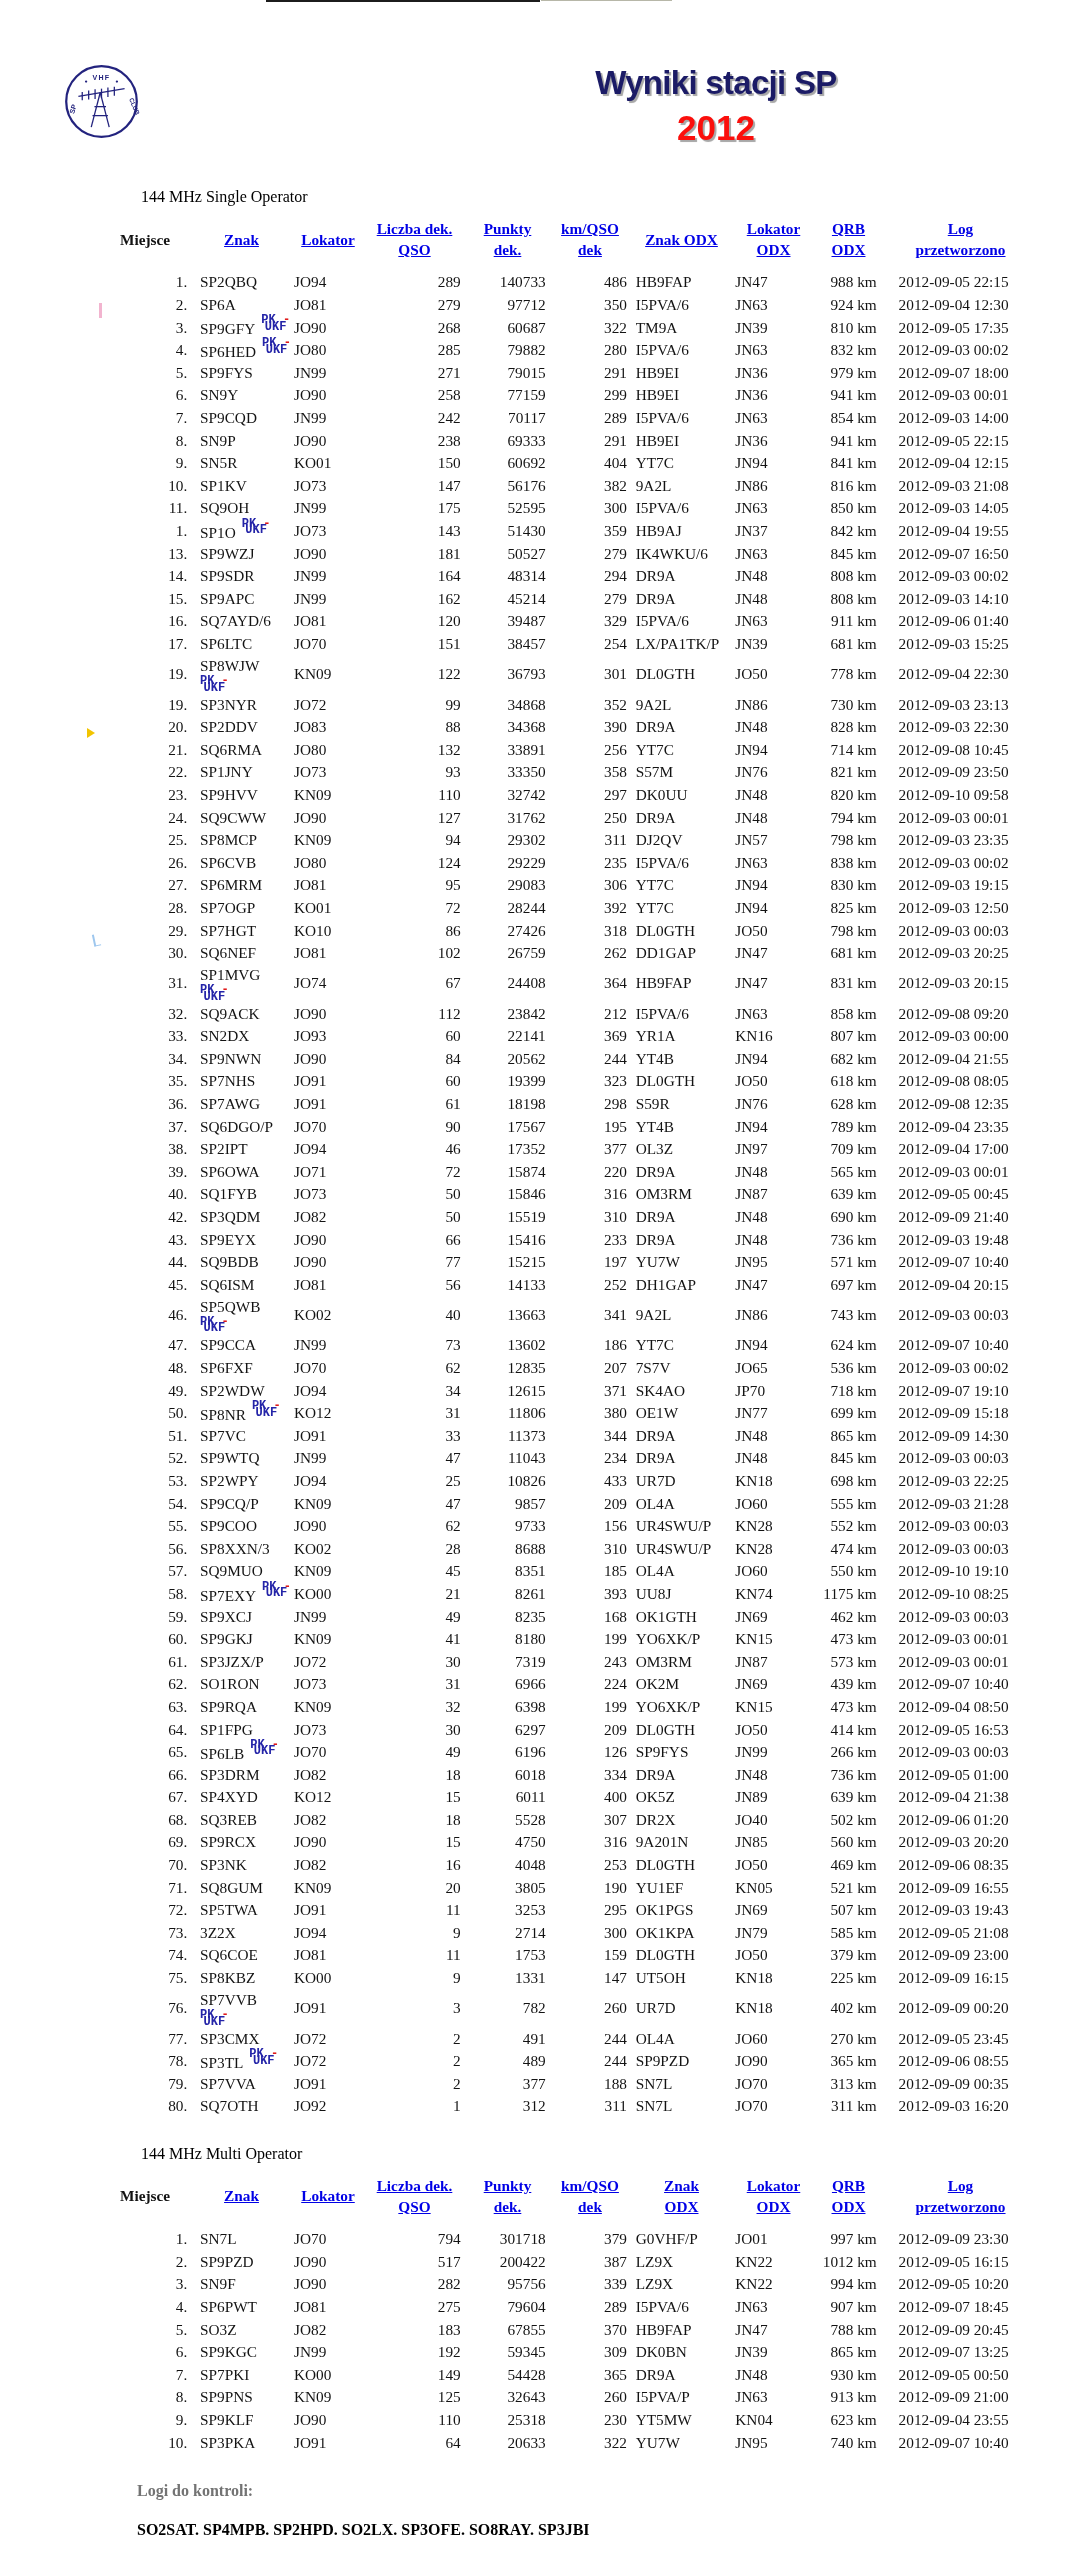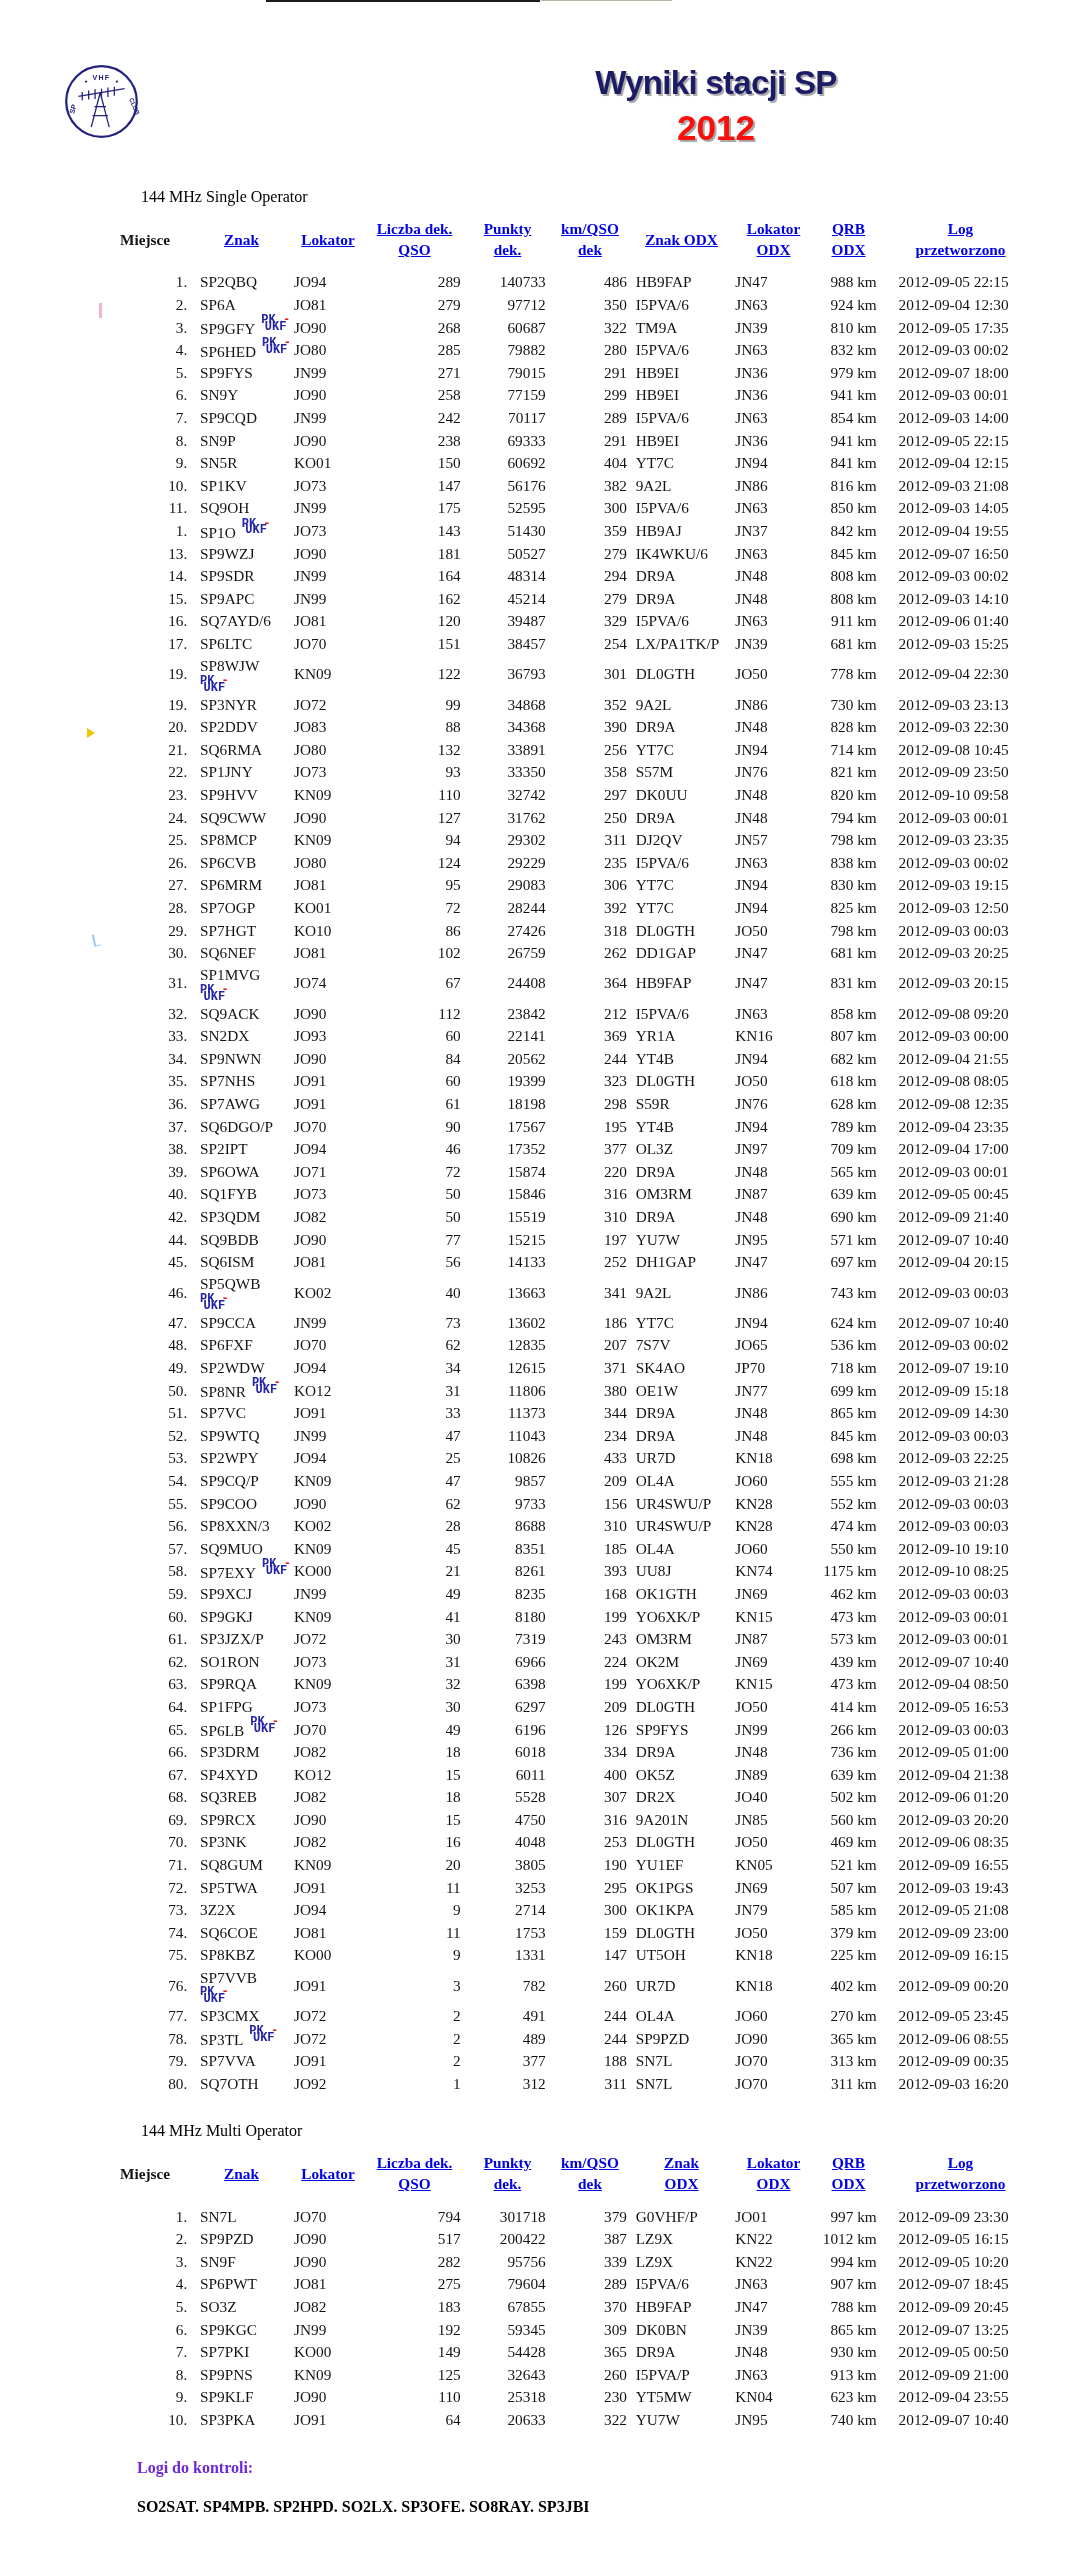--- a/index.html
+++ b/index.html
@@ -57,21 +57,21 @@
   .pkukf .dash{color:#e01818;}
   .pkukf span{display:block;}
   .pkukf .l1{white-space:nowrap;}
   .stack{display:inline-flex;flex-direction:column;align-items:flex-start;}
   .stack .pkukf{margin:2.7px 0 0 0;vertical-align:baseline;}
 
   #multi-section{margin-top:27px;}
 
   
   #logs-footer{margin:28px 0 0 137px;}
-  .logs-label{font:bold 16px "Liberation Serif",serif;color:#6d28d9;}
+  .logs-label{font:bold 16px "Liberation Serif",serif;color:#737373;}
   .logs-list{font:bold 16px "Liberation Serif",serif;color:#000;margin-top:21px;}
 </style>
 </head>
 <body>
 
 <div class="top-strip"></div>
 <div class="top-strip2"></div>
 <div class="artifact artifact-pink"></div>
 <div class="artifact artifact-yellow"></div>
 <div class="artifact artifact-blue"></div>
@@ -661,20 +661,32 @@
           <td class="c-loc">JO82</td>
           <td class="c-qso">50</td>
           <td class="c-pts">15519</td>
           <td class="c-km">310</td>
           <td class="c-odx">DR9A</td>
           <td class="c-oloc">JN48</td>
           <td class="c-qrb">690 km</td>
           <td class="c-log">2012-09-09 21:40</td>
         </tr>
         <tr>
+          <td class="c-place">43.</td>
+          <td class="c-call"><span>SP9EYX</span></td>
+          <td class="c-loc">JO90</td>
+          <td class="c-qso">66</td>
+          <td class="c-pts">15416</td>
+          <td class="c-km">233</td>
+          <td class="c-odx">DR9A</td>
+          <td class="c-oloc">JN48</td>
+          <td class="c-qrb">736 km</td>
+          <td class="c-log">2012-09-03 19:48</td>
+        </tr>
+        <tr>
           <td class="c-place">44.</td>
           <td class="c-call"><span>SQ9BDB</span></td>
           <td class="c-loc">JO90</td>
           <td class="c-qso">77</td>
           <td class="c-pts">15215</td>
           <td class="c-km">197</td>
           <td class="c-odx">YU7W</td>
           <td class="c-oloc">JN95</td>
           <td class="c-qrb">571 km</td>
           <td class="c-log">2012-09-07 10:40</td>

